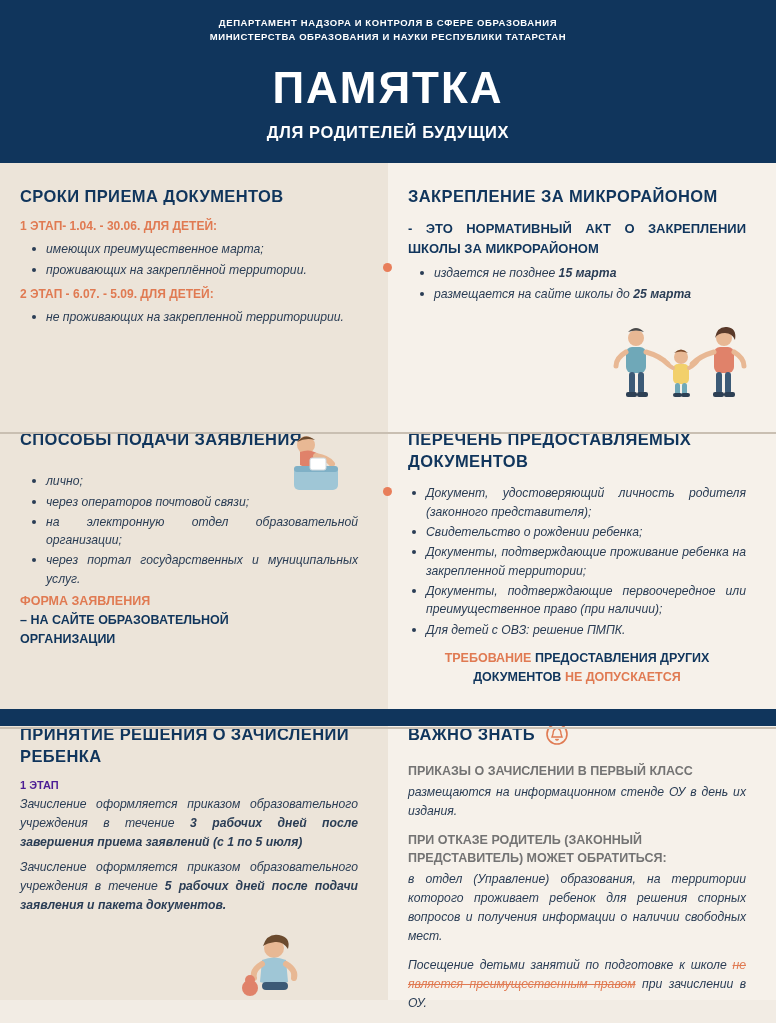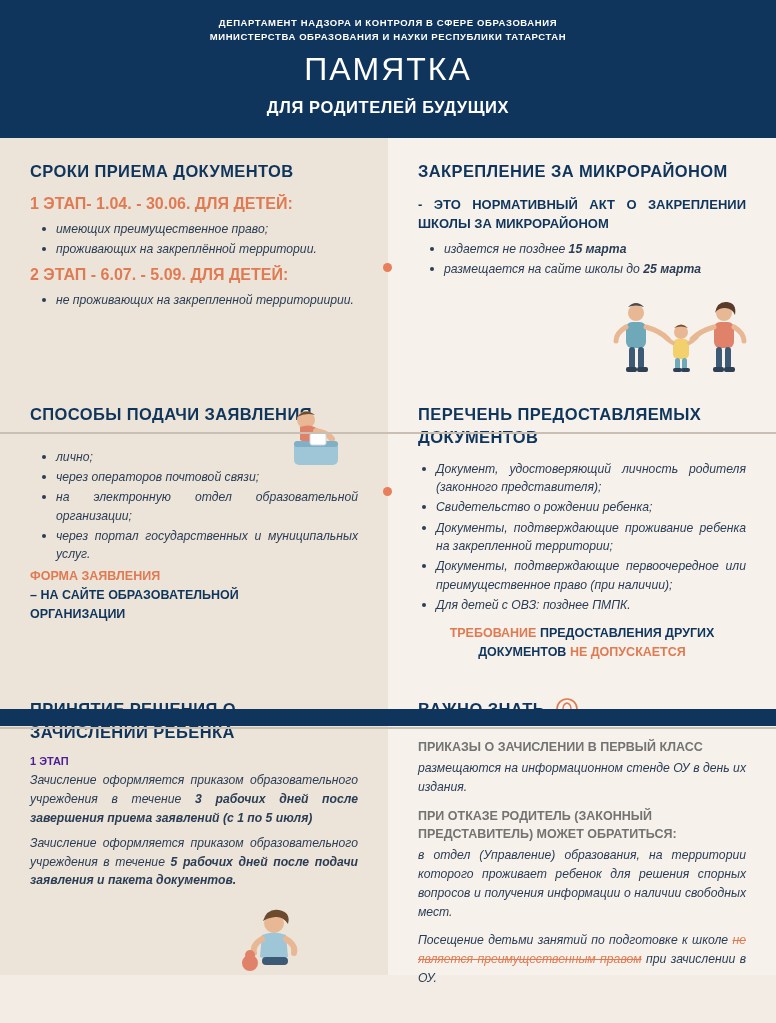--- a/index.html
+++ b/index.html
@@ -20,44 +20,44 @@
   }
   .header .dept {
     font-size: 9.5px;
     font-weight: bold;
     letter-spacing: 0.6px;
     line-height: 1.5;
     color: #ffffff;
     text-transform: uppercase;
   }
   .header .title {
-    font-size: 32px;
-    font-weight: normal;
+    font-size: 44px;
+    font-weight: bold;
     letter-spacing: 2px;
-    margin-top: 8px;
+    margin-top: 20px;
     line-height: 1.05;
   }
   .header .subtitle {
     font-size: 16.5px;
     font-weight: bold;
     letter-spacing: 0.6px;
     line-height: 1.35;
     margin-top: 10px;
   }
 
   
   .grid {
     position: relative;
     display: grid;
     grid-template-columns: 1fr 1fr;
     width: 776px;
   }
   .cell {
     position: relative;
-    padding: 22px 30px 20px 30px;
+    padding: 22px 30px 20px 20px;
     min-height: 0;
   }
   .cell.left { background: #ece4d9; }
   .cell.right { background: #f6f1ea; }
   .row-sep {
     position: absolute;
     left: 0; right: 0;
     height: 2px;
     background: #c9bfb2;
   }
@@ -80,21 +80,21 @@
     font-size: 16.5px;
     font-weight: bold;
     letter-spacing: 0.4px;
     line-height: 1.35;
     margin-bottom: 12px;
     text-transform: uppercase;
   }
   .stage {
     color: #e07a52;
     font-weight: bold;
-    font-size: 16px;
+    font-size: 12px;
     margin: 8px 0 7px 0;
   }
   .stage-blue {
     color: #4c1d95;
     font-weight: bold;
     font-size: 11px;
     margin: 9px 0 4px 0;
   }
   .normact {
     color: #10355c;
@@ -184,21 +184,21 @@
   </div>
 
   <div class="grid">
 
     <div class="col-sep" style="left:387px;"></div>
 
     <div class="cell left" style="height:243px;">
       <h2 class="cell-title">СРОКИ ПРИЕМА ДОКУМЕНТОВ</h2>
       <div class="stage">1 ЭТАП- 1.04. - 30.06. ДЛЯ ДЕТЕЙ:</div>
       <ul class="bullets">
-        <li>имеющих преимущественное право;</li>
+        <li>имеющих преимущественное марта;</li>
         <li>проживающих на закреплённой территории.</li>
       </ul>
       <div class="stage">2 ЭТАП - 6.07. - 5.09. ДЛЯ ДЕТЕЙ:</div>
       <ul class="bullets">
         <li>не проживающих на закрепленной территориирии.</li>
       </ul>
     </div>
 
     <div class="cell right" style="height:243px;">
       <h2 class="cell-title">ЗАКРЕПЛЕНИЕ ЗА МИКРОРАЙОНОМ</h2>
@@ -267,21 +267,21 @@
       </svg>
     </div>
 
     <div class="cell right" style="height:295px;">
       <h2 class="cell-title">ПЕРЕЧЕНЬ ПРЕДОСТАВЛЯЕМЫХ ДОКУМЕНТОВ</h2>
       <ul class="bullets" style="margin-left:4px;">
         <li>Документ, удостоверяющий личность родителя (законного представителя);</li>
         <li>Свидетельство о рождении ребенка;</li>
         <li>Документы, подтверждающие проживание ребенка на закрепленной территории;</li>
         <li>Документы, подтверждающие первоочередное или преимущественное право (при наличии);</li>
-        <li>Для детей с ОВЗ: позднее ПМПК.</li>
+        <li>Для детей с ОВЗ: решение ПМПК.</li>
       </ul>
       <div class="notice">
         <span class="or">ТРЕБОВАНИЕ</span><span> ПРЕДОСТАВЛЕНИЯ ДРУГИХ ДОКУМЕНТОВ </span><span class="or">НЕ ДОПУСКАЕТСЯ</span>
       </div>
     </div>
 
     <div class="cell left" style="height:299px;">
       <h2 class="cell-title">ПРИНЯТИЕ РЕШЕНИЯ О ЗАЧИСЛЕНИИ РЕБЕНКА</h2>
       <div class="stage-blue">1 ЭТАП</div>
       <div class="para-it"><span>Зачисление оформляется приказом образовательного учреждения в течение </span><b>3 рабочих дней после завершения приема заявлений (с 1 по 5 июля)</b></div>

